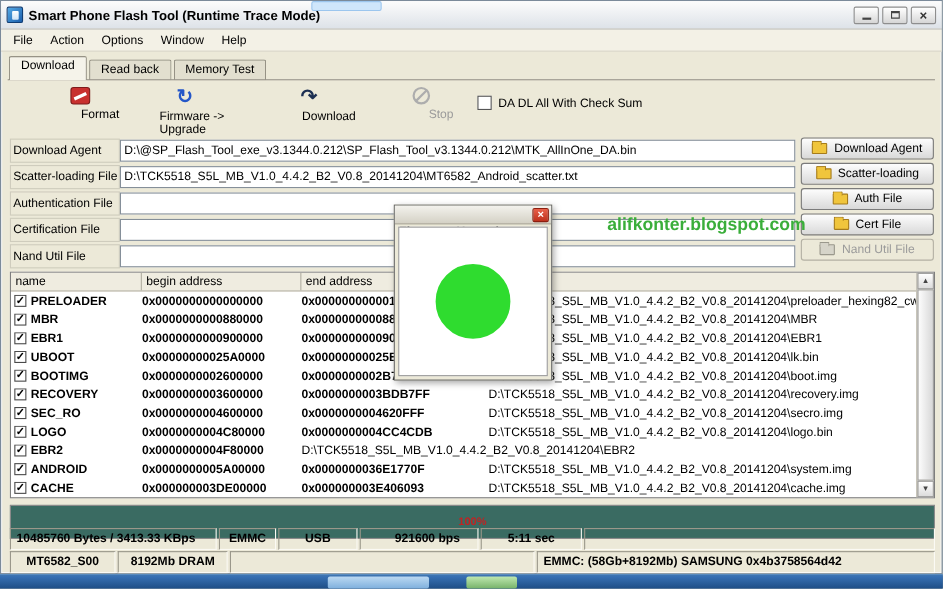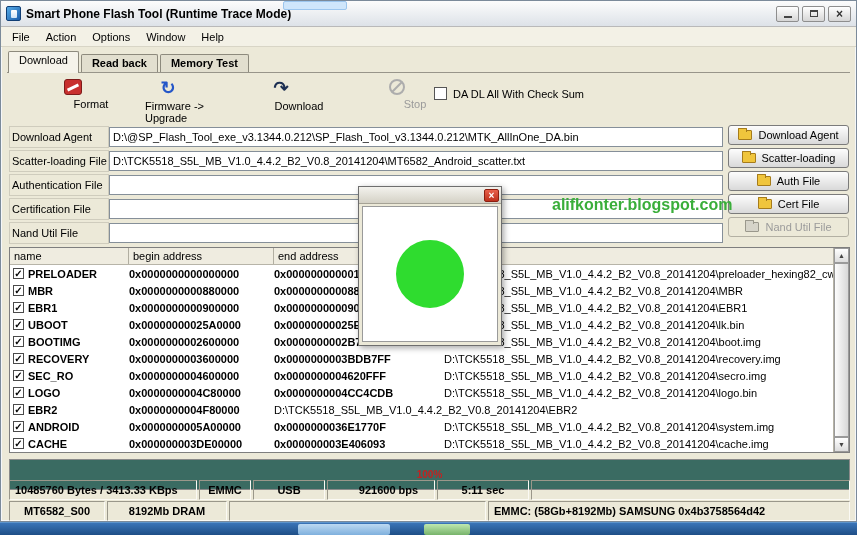--- a/index.html
+++ b/index.html
@@ -25,21 +25,21 @@
   .glyph-max{width:8px;height:7px;border:1px solid #444;border-top-width:2px;}
   .glyph-close{font-weight:bold;font-size:12px;line-height:12px;}
 
   .menubar{height:20px;display:flex;align-items:center;padding-left:3px;
     background:#F3F1E6;border-bottom:1px solid #d8d5c6;}
   .menu-item{padding:3px 8px;color:#000;}
 
   
   .tabstrip{position:absolute;left:7px;top:50px;display:flex;align-items:flex-end;height:22px;}
   .tab{height:19px;margin-top:3px;padding:2px 10px 0;border:1px solid #8d8a7d;border-bottom:none;
-    border-radius:2px 2px 0 0;background:#E2DFCF;margin-right:2px;font-weight:bold;}
+    border-radius:2px 2px 0 0;background:#E2DFCF;margin-right:2px;}
   .tab.active{height:22px;margin-top:0;background:#F5F3EA;position:relative;z-index:2;font-weight:normal;}
   .pane-top{position:absolute;left:6px;right:6px;top:71px;border-top:1px solid #98958a;}
 
   
   .tool{position:absolute;display:flex;flex-direction:column;align-items:center;gap:3px;top:78px;}
   .tool-label{color:#000;margin-left:36px;}
   .tool.disabled .tool-label{color:#9b9b9b;}
   .icon-format{width:18px;height:16px;background:#c8302e;border:1px solid #7d1b1a;border-radius:3px;position:relative;}
   .icon-format::after{content:"";position:absolute;left:2px;top:6px;width:12px;height:3px;background:#fff;transform:rotate(-25deg);}
   .icon-upgrade{font-size:18px;line-height:18px;color:#2456c8;font-weight:bold;}
@@ -174,21 +174,21 @@
       <span class="tool-label">Format</span>
     </div>
     <div class="tool" style="left:108px;width:118px;">
       <span class="icon-upgrade">↻</span>
       <span class="tool-label">Firmware -&gt; Upgrade</span>
     </div>
     <div class="tool" style="left:238px;width:84px;">
       <span class="icon-download">↷</span>
       <span class="tool-label">Download</span>
     </div>
-    <div class="tool disabled" style="left:364px;width:64px;">
+    <div class="tool disabled" style="left:350px;width:64px;">
       <span class="icon-stop"></span>
       <span class="tool-label">Stop</span>
     </div>
     <label class="checksum">
       <span class="cbox"></span>
       <span>DA DL All With Check Sum</span>
     </label>
 
     <div class="fields">
       <div class="frow">
@@ -359,21 +359,21 @@
     <div class="srow r1">
       <div class="scell" style="width:188px;">10485760 Bytes / 3413.33 KBps</div>
       <div class="scell center" style="width:52px;">EMMC</div>
       <div class="scell center" style="width:72px;">USB</div>
       <div class="scell center" style="width:108px;padding-left:20px;">921600 bps</div>
       <div class="scell center" style="width:92px;">5:11 sec</div>
       <div class="scell fill"></div>
     </div>
     <div class="srow r2">
       <div class="scell center" style="width:96px;">MT6582_S00</div>
-      <div class="scell center" style="width:120px;">8192Mb DRAM</div>
+      <div class="scell center" style="width:100px;">8192Mb DRAM</div>
       <div class="scell fill"></div>
       <div class="scell" style="width:362px;">EMMC: (58Gb+8192Mb) SAMSUNG 0x4b3758564d42</div>
     </div>
 
   </div>
 
   <div class="dialog">
     <div class="dlg-title">
       <span class="dlg-title-text">Firmware Upgrade ...</span>
       <span class="dlg-close">×</span>

